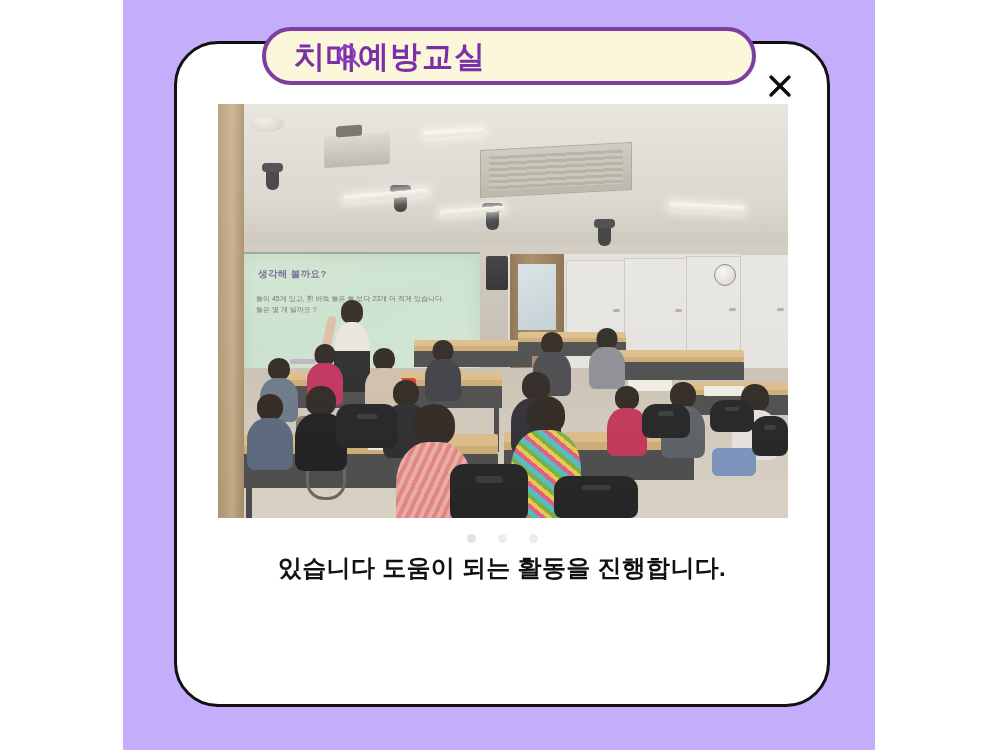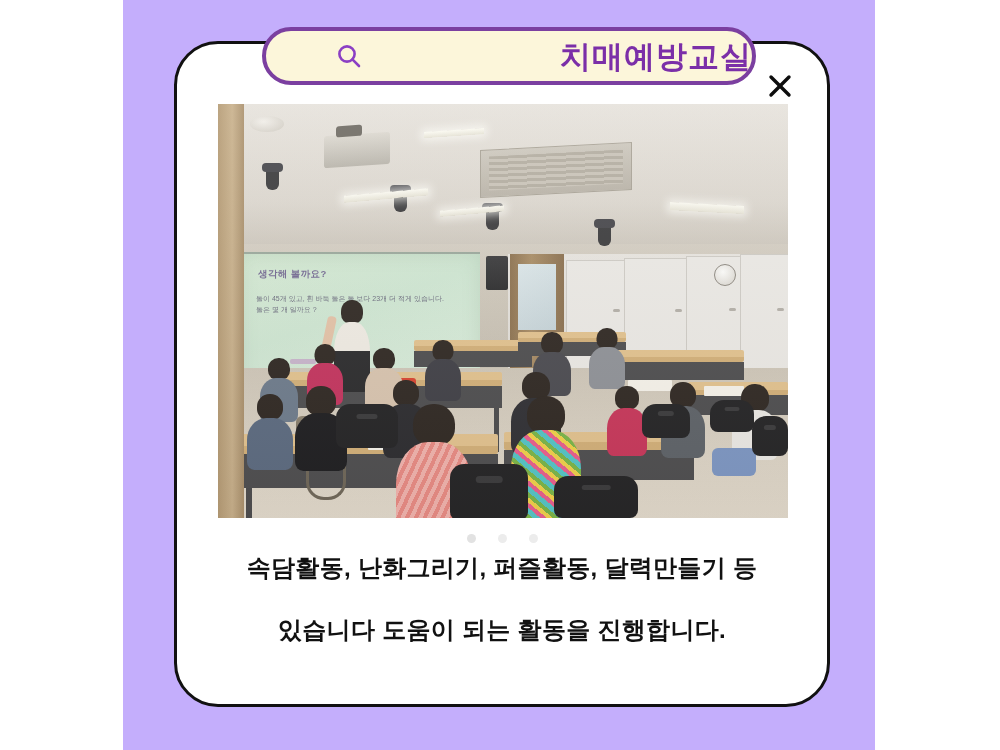--- a/index.html
+++ b/index.html
@@ -80,21 +80,21 @@
     top: 50%;
     transform: translateY(-50%);
     width: 30px;
     height: 30px;
     display: flex;
     align-items: center;
     justify-content: center;
   }
   .pill-title {
     width: 100%;
-    text-align: right;
+    text-align: left;
     font-family: "Liberation Sans", sans-serif;
     font-size: 31px;
     font-weight: bold;
     color: #7b2fa8;
     letter-spacing: 1px;
     padding-left: 28px;
     box-sizing: border-box;
     line-height: 1;
   }
 
@@ -619,21 +619,20 @@
       </div>
     </div>
 
     <div class="dots">
       <span class="dot active"></span>
       <span class="dot"></span>
       <span class="dot"></span>
     </div>
 
     <div class="text-block">
-      <div class="line-2">속담활동, 난화그리기, 퍼즐활동, 달력만들기 등</div>
       <div class="line-3">있습니다 도움이 되는 활동을 진행합니다.</div>
     </div>
 
   </div>
 
   <div class="header-pill">
     <span class="pill-search-icon">
       <svg width="28" height="28" viewBox="0 0 28 28" fill="none">
         <circle cx="12" cy="12" r="7.6" stroke="#8b3fc4" stroke-width="2.6"></circle>
         <line x1="17.4" y1="17.4" x2="24" y2="24" stroke="#8b3fc4" stroke-width="2.6" stroke-linecap="round"></line>

